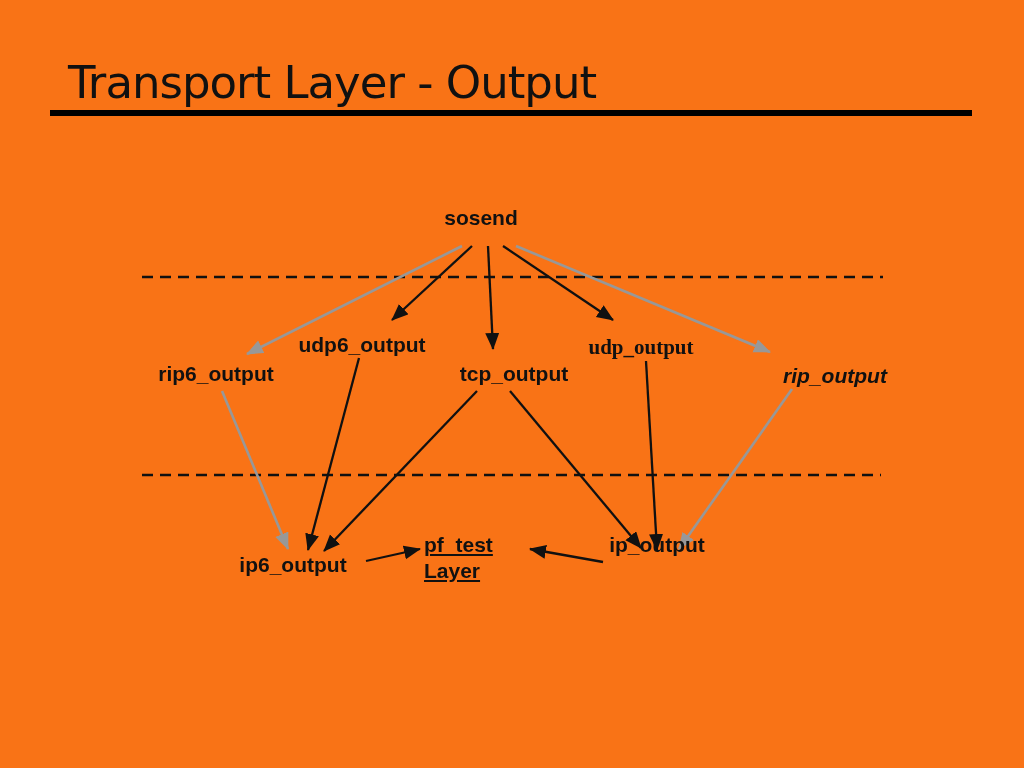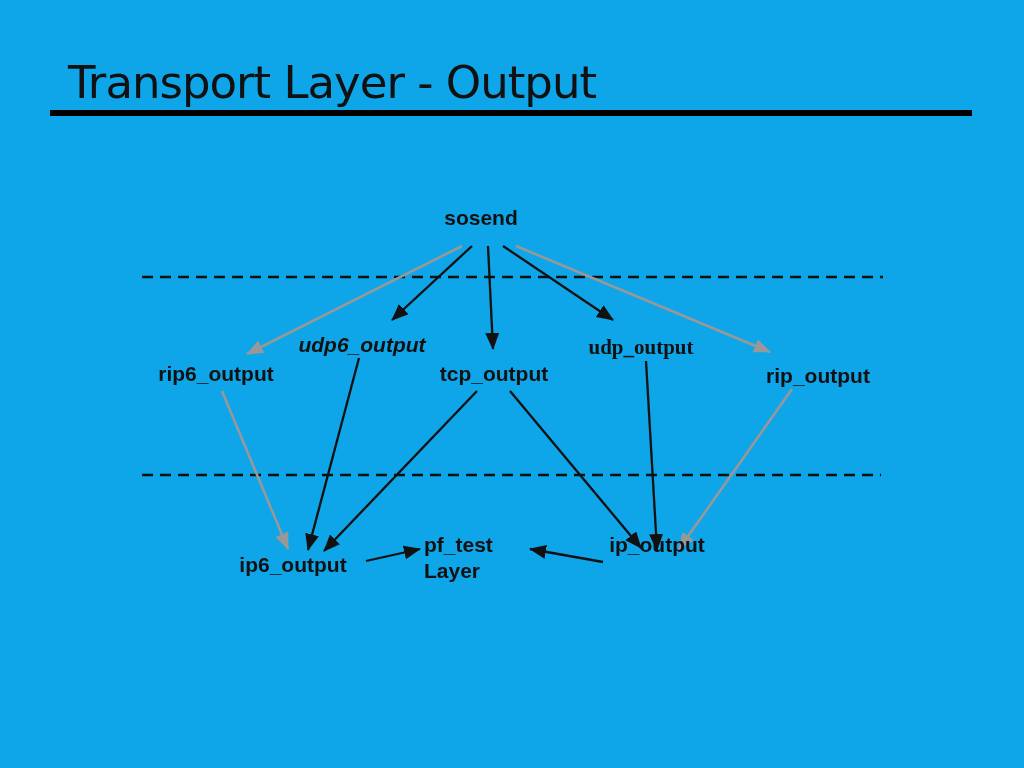--- a/index.html
+++ b/index.html
@@ -1,19 +1,19 @@
 <!DOCTYPE html>
 <html><head>
 <meta charset="utf-8">
 <style>
   html,body{margin:0;padding:0;background:#ffffff;}
   #slide{
     position:relative;
     width:1024px;height:768px;
-    background:#0ea5e9;
+    background:#f97316;
     overflow:hidden;
     font-family:"Liberation Sans", sans-serif;
   }
   #page-title{
     position:absolute;
     left:68px;top:56px;
     font-family:"DejaVu Sans", sans-serif;
     font-size:45px;
     font-weight:400;
     letter-spacing:-1px;
@@ -77,36 +77,36 @@
       </g>
   </svg>
 
   <div id="nodes">
       <div class="node align-center" style="left: 481px; top: 217px; color: rgb(17, 17, 17);">
         <div>sosend</div>
       </div>
       <div class="node align-center" style="left: 216px; top: 373px; color: rgb(17, 17, 17);">
         <div>rip6_output</div>
       </div>
-      <div class="node align-center" style="left: 362px; top: 344px; color: rgb(17, 17, 17); font-style: italic;">
+      <div class="node align-center" style="left: 362px; top: 344px; color: rgb(17, 17, 17);">
         <div>udp6_output</div>
       </div>
-      <div class="node align-center" style="left: 494px; top: 373px; color: rgb(17, 17, 17);">
+      <div class="node align-center" style="left: 514px; top: 373px; color: rgb(17, 17, 17);">
         <div>tcp_output</div>
       </div>
       <div class="node align-center" style="left: 641px; top: 347px; color: rgb(17, 17, 17); font-family: Liberation Serif, serif;">
         <div>udp_output</div>
       </div>
-      <div class="node align-center" style="left: 818px; top: 375px; color: rgb(17, 17, 17);">
+      <div class="node align-center" style="left: 835px; top: 375px; color: rgb(17, 17, 17); font-style: italic;">
         <div>rip_output</div>
       </div>
       <div class="node align-center" style="left: 293px; top: 564px; color: rgb(17, 17, 17);">
         <div>ip6_output</div>
       </div>
-      <div class="node align-left" style="left: 424px; top: 558px; color: rgb(17, 17, 17);">
+      <div class="node align-left" style="left: 424px; top: 558px; color: rgb(17, 17, 17); text-decoration: underline;">
         <div>pf_test</div>
         <div>Layer</div>
       </div>
       <div class="node align-center" style="left: 657px; top: 544px; color: rgb(17, 17, 17);">
         <div>ip_output</div>
       </div>
     </div>
 </div>
 
 </body></html>

